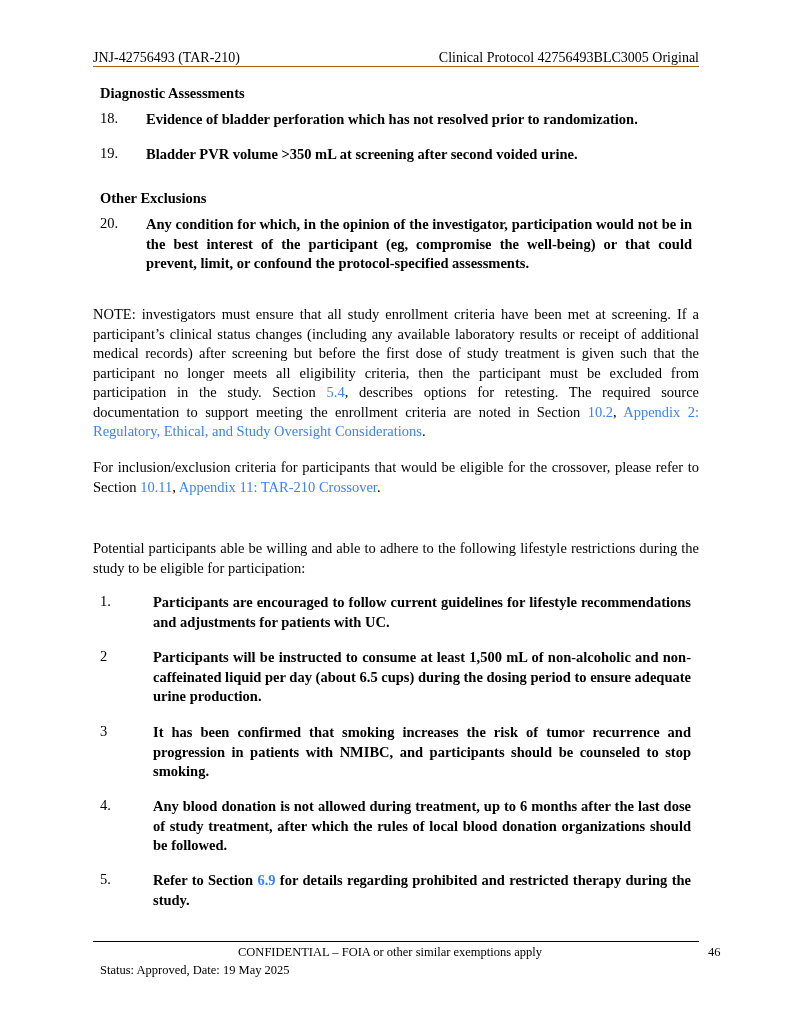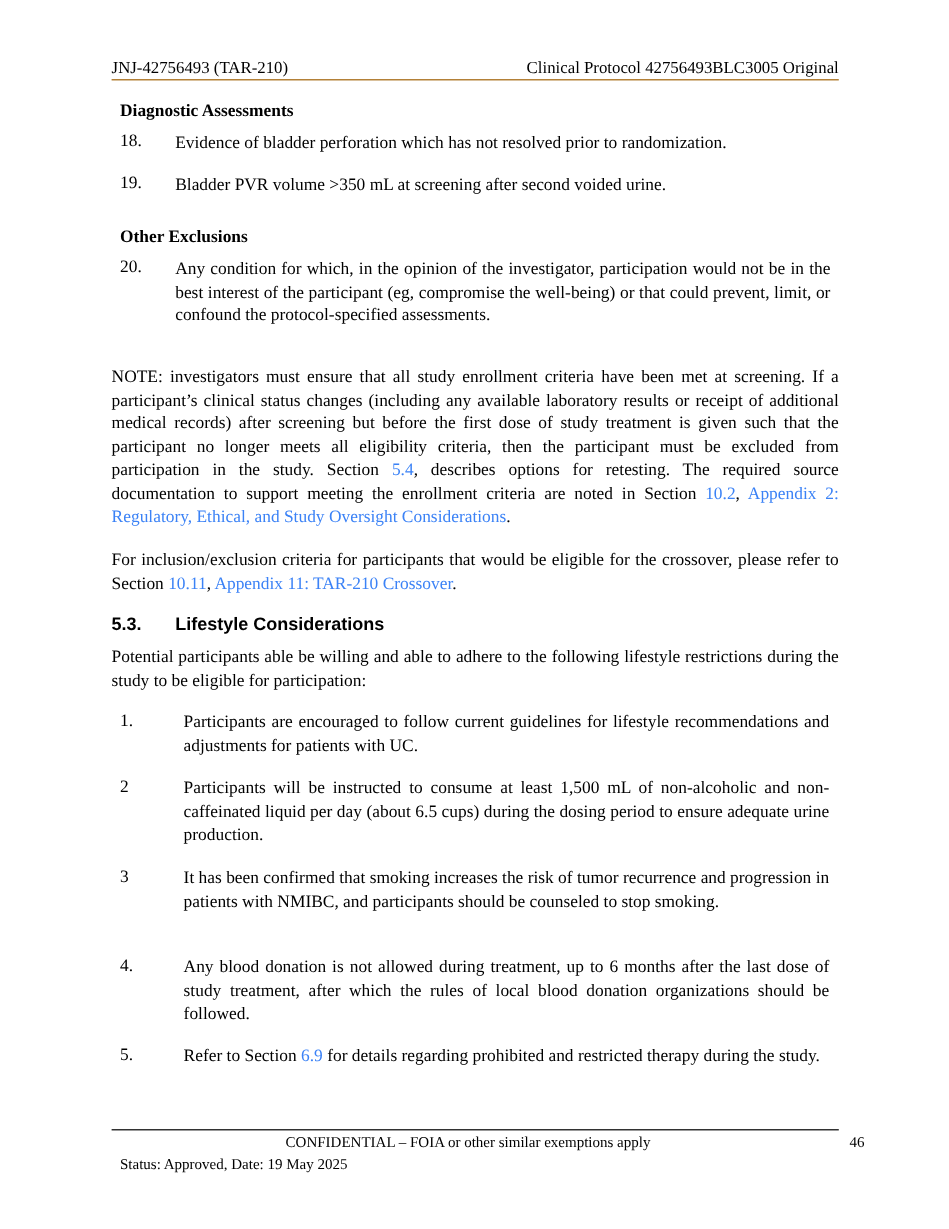--- a/index.html
+++ b/index.html
@@ -4,21 +4,21 @@
 <style>
   html, body { margin:0; padding:0; background:#ffffff; }
   body { width:791px; height:1024px; position:relative; font-family:"Liberation Serif", serif; color:#000; font-size:14px; }
   .page { position:absolute; left:0; top:0; width:791px; height:1024px; }
   .hdr { position:absolute; left:93px; top:50px; width:606px; height:16px; border-bottom:1px solid #a16207; font-size:14px; }
   .hdr .l { position:absolute; left:0; top:0; }
   .hdr .r { position:absolute; right:0; top:0; }
   .abs { position:absolute;margin-top:10px; }
   .subhead { font-weight:bold; font-size:14.5px; }
   .num { position:absolute; }
-  .item-text { position:absolute; line-height:19.5px; text-align:justify; }
+  .item-text { position:absolute; line-height:19.5px; text-align:justify;font-weight:bold; }
   .para { position:absolute; left:93px; width:606px; line-height:19.5px; text-align:justify; font-size:14.5px; }
   .link { color:#3b82f6; }
   .h2 { position:absolute; left:93px; top:512px; font-family:"Liberation Sans", sans-serif; font-weight:bold; font-size:15px; }
   .h2 .n { display:inline-block; width:53px; }
   .ftr-line { position:absolute; left:93px; top:941px; width:606px; border-top:1px solid #000; }
   .ftr { position:absolute; top:945px; font-size:12.5px; }
   .status { position:absolute; left:93px; top:963px; font-size:12.5px;margin-left:7px; }
   .it { font-size:14.5px; }
 </style>
 </head>
@@ -45,23 +45,20 @@
   <div class="item-text it" style="left:146px; top:215px; width:546px;">Any condition for which, in the opinion of the investigator, participation would not be in the best interest of the participant (eg, compromise the well-being) or that could prevent, limit, or confound the protocol-specified assessments.</div>
 
   <div class="para" style="top:305px;">
     <span>NOTE: investigators must ensure that all study enrollment criteria have been met at screening. If a participant’s clinical status changes (including any available laboratory results or receipt of additional medical records) after screening but before the first dose of study treatment is given such that the participant no longer meets all eligibility criteria, then the participant must be excluded from participation in the study. Section </span><span class="link">5.4</span><span>, describes options for retesting. The required source documentation to support meeting the enrollment criteria are noted in Section </span><span class="link">10.2</span><span>, </span><span class="link">Appendix 2: Regulatory, Ethical, and Study Oversight Considerations</span><span>.</span>
   </div>
 
   <div class="para" style="top:458px;">
     <span>For inclusion/exclusion criteria for participants that would be eligible for the crossover, please refer to Section </span><span class="link">10.11</span><span>, </span><span class="link">Appendix 11: TAR-210 Crossover</span><span>.</span>
   </div>
 
-  <div class="h2">
-    <span class="n">5.3.</span><span>Lifestyle Considerations</span>
-  </div>
 
   <div class="para" style="top:539px;">Potential participants able be willing and able to adhere to the following lifestyle restrictions during the study to be eligible for participation:</div>
 
   <div class="num it" style="left:100px; top:593px;">1.</div>
   <div class="item-text it" style="left:153px; top:593px; width:538px;">Participants are encouraged to follow current guidelines for lifestyle recommendations and adjustments for patients with UC.</div>
 
   <div class="num it" style="left:100px; top:648px;">2</div>
   <div class="item-text it" style="left:153px; top:648px; width:538px;">Participants will be instructed to consume at least 1,500 mL of non-alcoholic and non-caffeinated liquid per day (about 6.5 cups) during the dosing period to ensure adequate urine production.</div>
 
   <div class="num it" style="left:100px; top:723px;">3</div>

